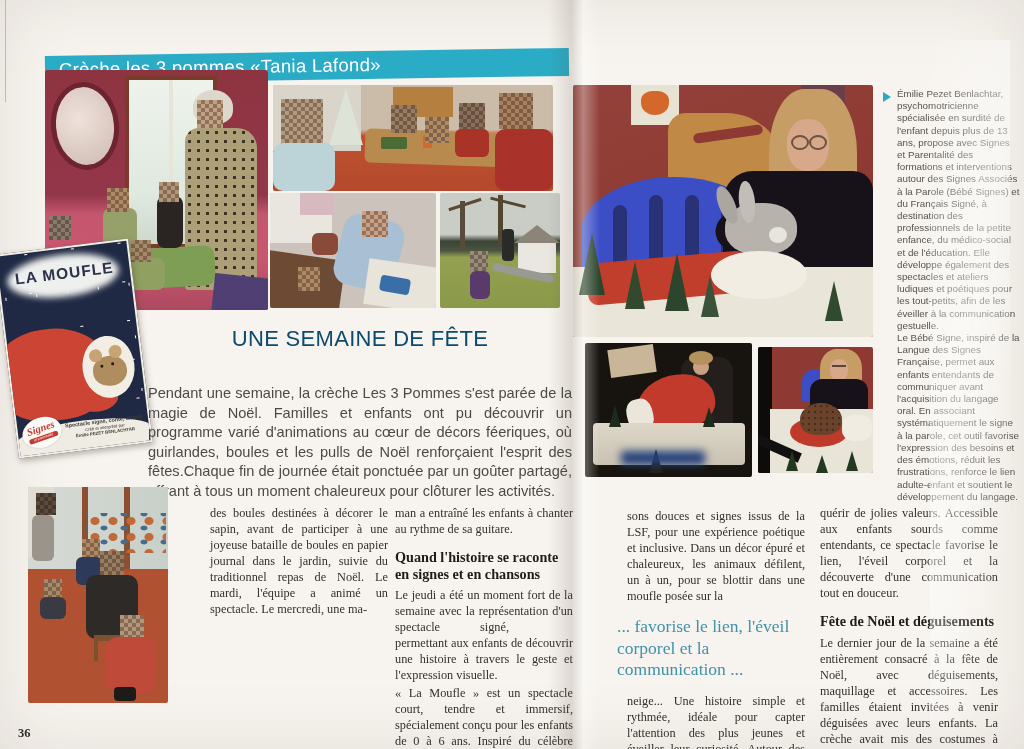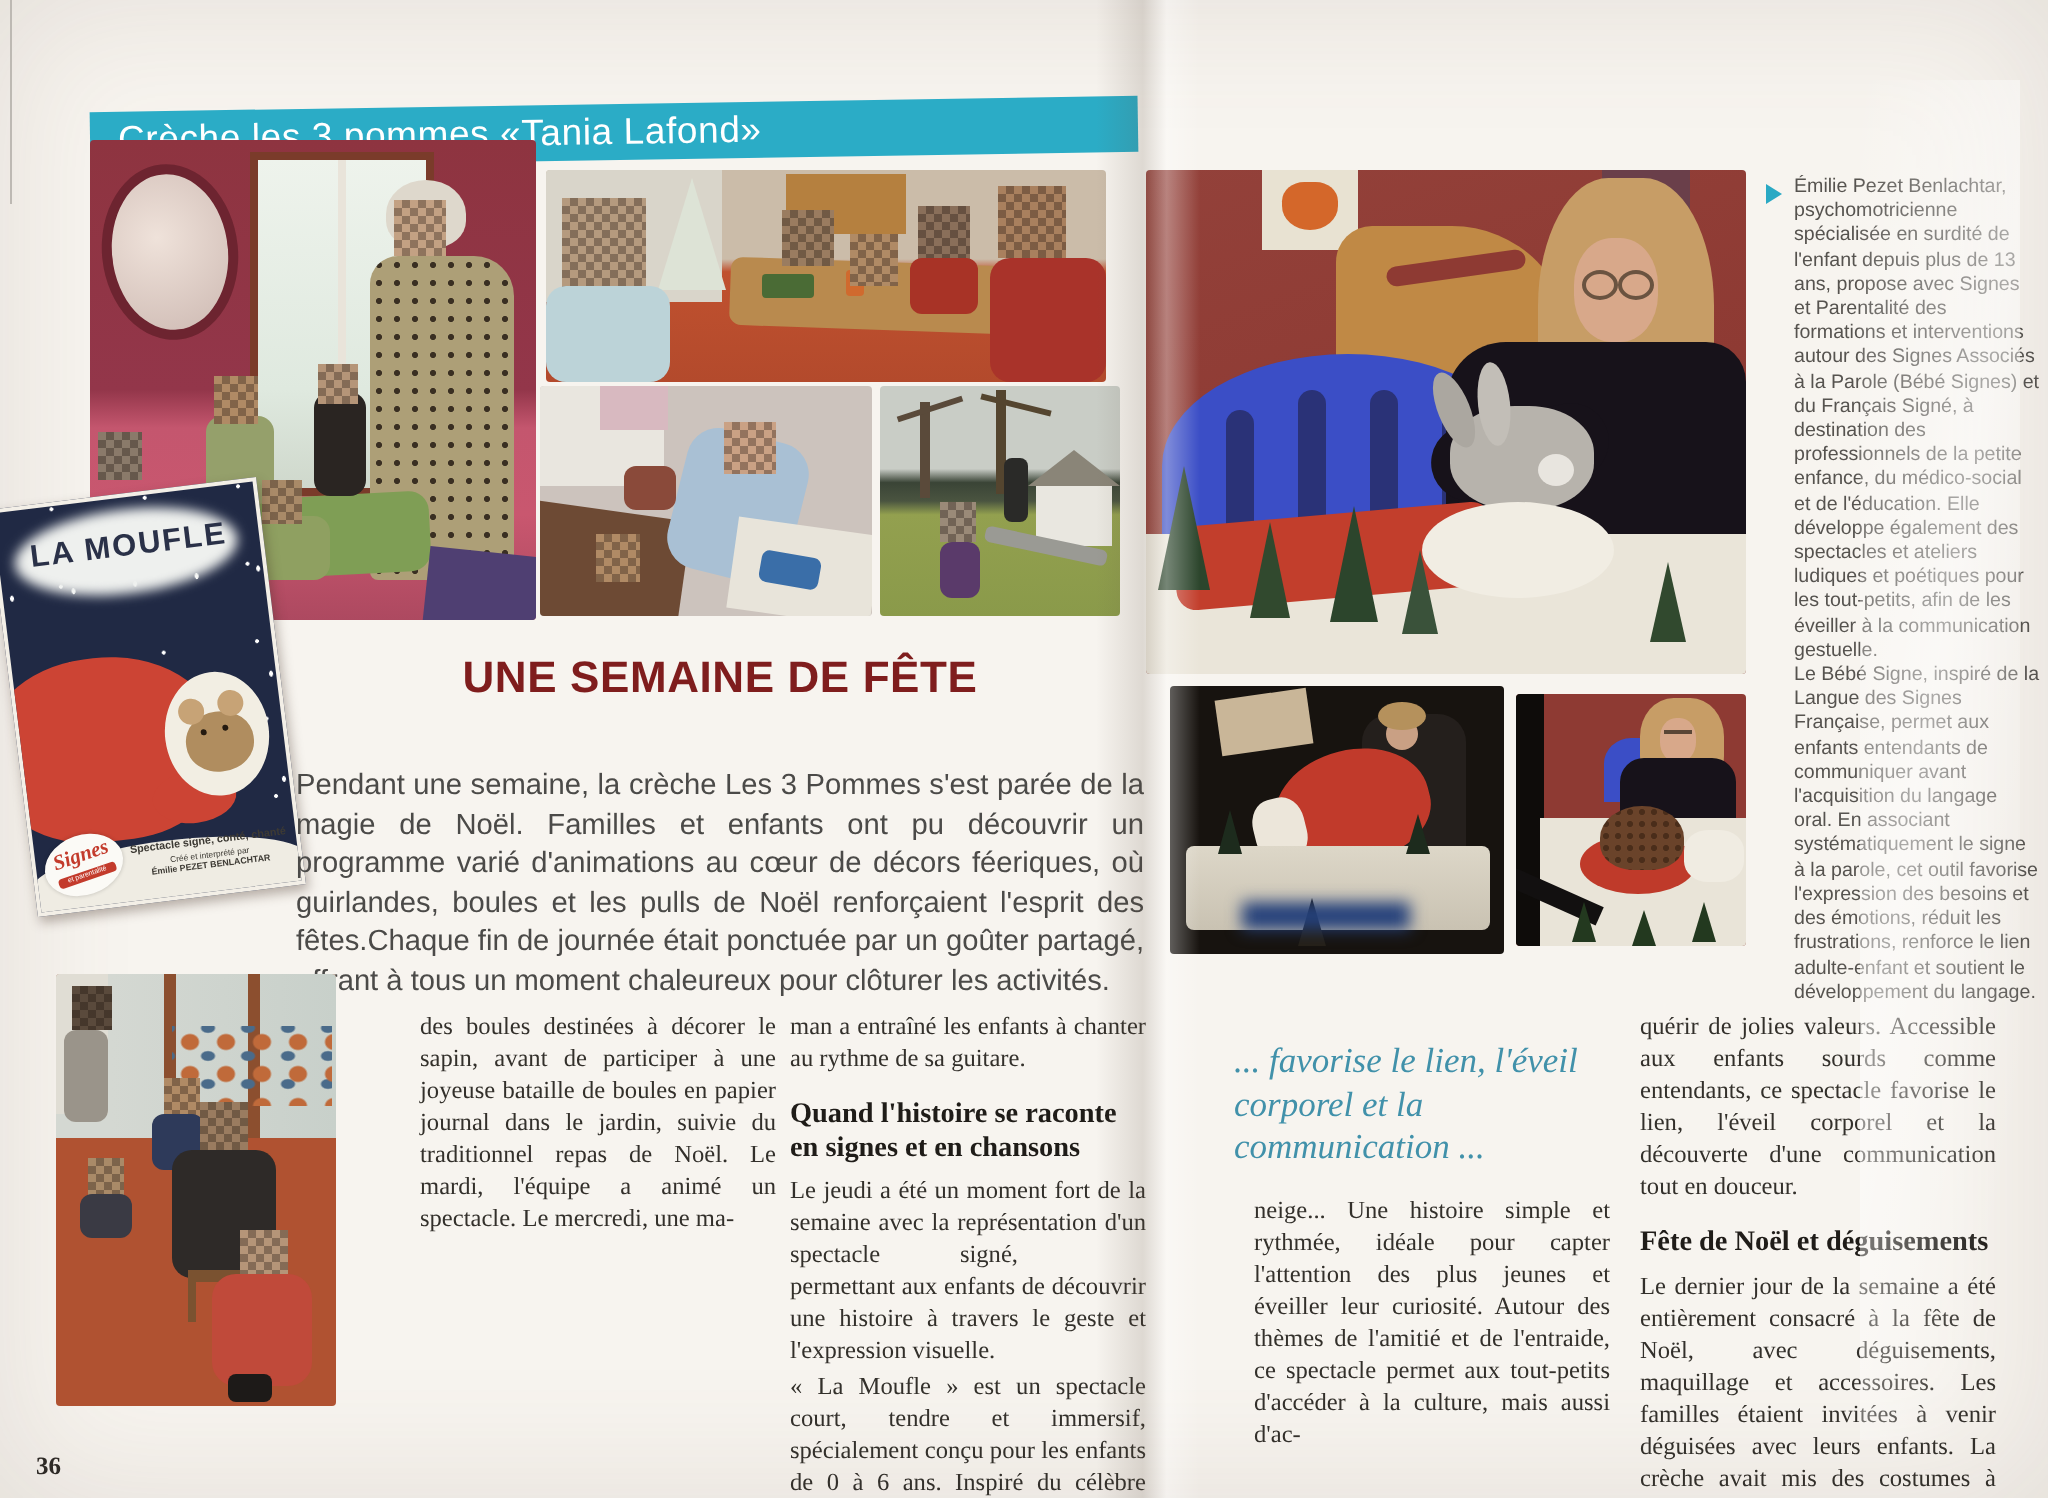--- a/index.html
+++ b/index.html
@@ -15,31 +15,31 @@
        background-size:8px 8px;background-position:0 0,4px 4px;}
   .tree{position:absolute;width:0;height:0;}
   
   .section-title{position:absolute;left:150px;top:6px;width:420px;text-align:center;
      font-size:35px;font-weight:300;letter-spacing:7px;color:#76bdca;}
   .banner{position:absolute;left:45px;top:52px;width:524px;height:28px;background:#2bacc6;
      transform:rotate(-.9deg);display:flex;align-items:center;padding-left:14px;box-sizing:border-box;}
   .banner span{color:#fff;font-size:18.5px;letter-spacing:.3px;}
   
   .main-title{position:absolute;left:150px;top:326px;width:420px;text-align:center;
-     color:#7f1d1d;font-weight:700;font-size:22px;line-height:26px;letter-spacing:.3px;}
+     color:#0c4a6e;font-weight:400;font-size:22px;line-height:26px;letter-spacing:.3px;}
   .intro{position:absolute;left:148px;top:384px;width:424px;color:#4b4a48;
      font-size:14.6px;line-height:19.6px;text-align:justify;}
   .col{position:absolute;width:178px;font-family:"Liberation Serif",serif;font-size:12.3px;
      line-height:16px;color:#33302b;text-align:justify;}
   .col h3{font-size:14.2px;line-height:16.5px;color:#1f1c18;margin:0 0 5px 0;text-align:left;}
   .col p{margin:0 0 2px 0;}
   .pullquote{font-family:"Liberation Serif",serif;color:#4191aa;font-size:17.5px;line-height:21.5px;
      text-align:left;margin:12px 0 12px 0;}
   .pq1{margin-left:-32px;width:214px;}
-  .pq3{margin-left:-10px;width:196px;font-style:italic;}
+  .pq3{margin-left:-10px;width:196px;}
   .gap{display:inline-block;width:64px;}
   
   .sidebar{position:absolute;left:897px;top:88px;width:123px;font-size:9.8px;line-height:12.2px;
      color:#56534f;text-align:left;}
   .sidebar p{margin:0;}
   .side-arrow{position:absolute;left:883px;top:92px;width:0;height:0;
      border-left:8px solid #2aa9c4;border-top:5px solid transparent;border-bottom:5px solid transparent;}
   
   .poster{position:absolute;left:6px;top:246px;width:131px;height:201px;background:#202944;
      transform:rotate(-7deg);box-shadow:1px 3px 6px rgba(60,40,30,.35);border:2px solid #f3efe7;
@@ -282,20 +282,21 @@
     <div class="tree" style="left:88px;top:104px;border-left:6px solid transparent;border-right:6px solid transparent;border-bottom:20px solid #23391f;"></div>
   </div>
 
   <div class="side-arrow"></div>
   <div class="sidebar">
     <p>Émilie Pezet Benlachtar, psychomotricienne spécialisée en surdité de l'enfant depuis plus de 13 ans, propose avec Signes et Parentalité des formations et interventions autour des Signes Associés à la Parole (Bébé Signes) et du Français Signé, à destination des professionnels de la petite enfance, du médico-social et de l'éducation. Elle développe également des spectacles et ateliers ludiques et poétiques pour les tout-petits, afin de les éveiller à la communication gestuelle.</p>
     <p>Le Bébé Signe, inspiré de la Langue des Signes Française, permet aux enfants entendants de communiquer avant l'acquisition du langage oral. En associant systématiquement le signe à la parole, cet outil favorise l'expression des besoins et des émotions, réduit les frustrations, renforce le lien adulte-enfant et soutient le développement du langage.</p>
   </div>
 
   <div class="col" style="left:627px;top:508px;">
+    <p>sons douces et signes issus de la LSF, pour une expérience poétique et inclusive. Dans un décor épuré et chaleureux, les animaux défilent, un à un, pour se blottir dans une moufle posée sur la</p>
     <div class="pullquote pq3">... favorise le lien, l'éveil corporel et la communication ...</div>
     <p>neige... Une histoire simple et rythmée, idéale pour capter l'attention des plus jeunes et éveiller leur curiosité. Autour des thèmes de l'amitié et de l'entraide, ce spectacle permet aux tout-petits d'accéder à la culture, mais aussi d'ac-</p>
   </div>
 
   <div class="col" style="left:820px;top:505px;">
     <p style="margin-bottom:12px;">quérir de jolies valeurs. Accessible aux enfants sourds comme entendants, ce spectacle favorise le lien, l'éveil corporel et la découverte d'une communication tout en douceur.</p>
     <h3>Fête de Noël et déguisements</h3>
     <p>Le dernier jour de la semaine a été entièrement consacré à la fête de Noël, avec déguisements, maquillage et accessoires. Les familles étaient invitées à venir déguisées avec leurs enfants. La crèche avait mis des costumes à disposition afin que chaque enfant puisse participer.</p>
   </div>
 

